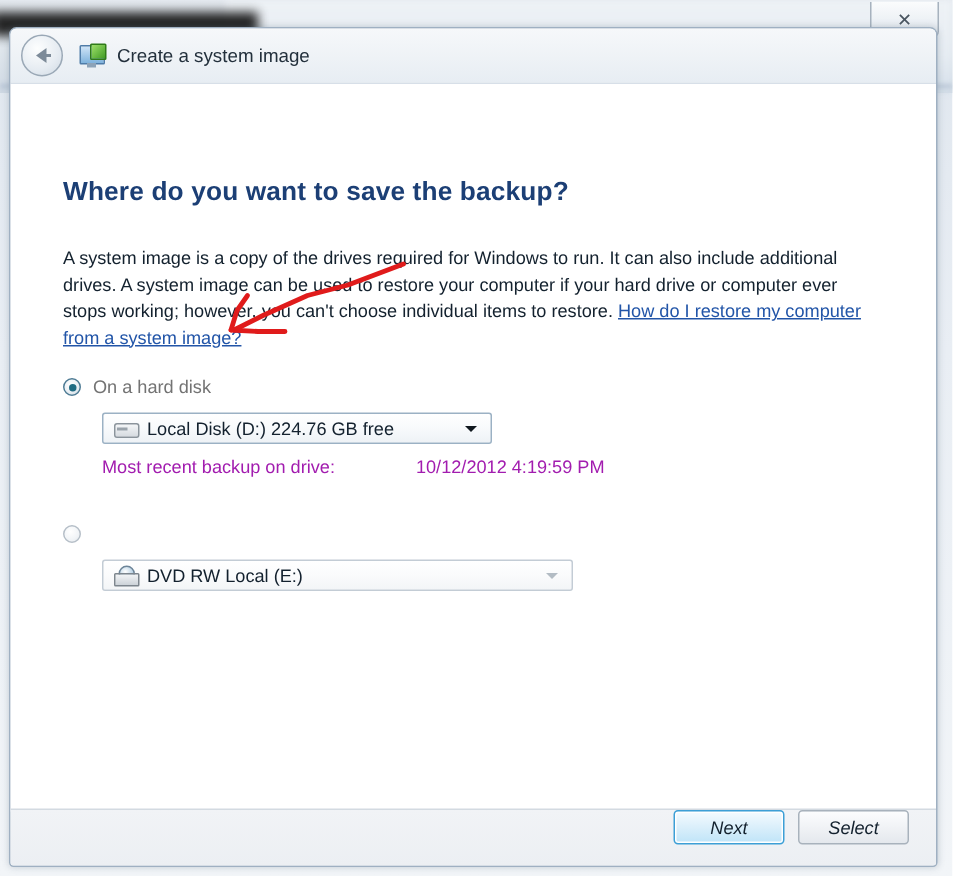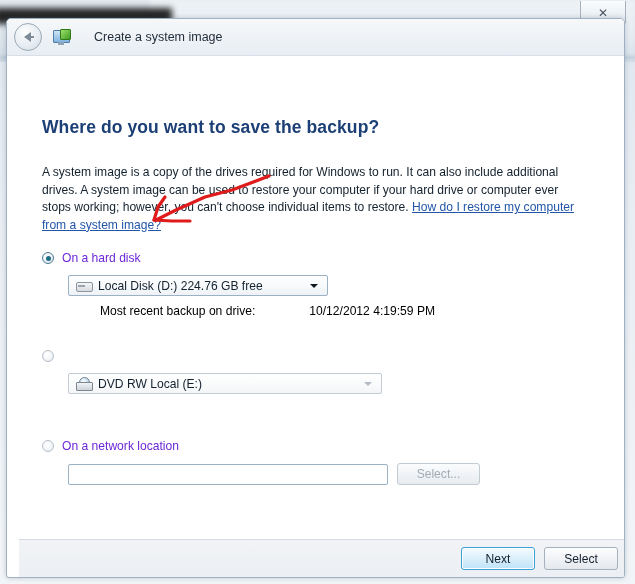--- a/index.html
+++ b/index.html
@@ -137,21 +137,21 @@
   }
   .ti-green {
     position: absolute;
     left: 7px; top: 0px;
     width: 9px; height: 9px;
     background: linear-gradient(135deg, #9fe06a 0%, #3f9b23 100%);
     border: 1px solid #2f7a18;
     border-radius: 1px;
   }
   .title-text {
-    margin-left: 24px;
+    margin-left: 8px;
     font-size: 12.5px;
     color: #23303c;
   }
 
   
   .content {
     position: relative;
     height: 485px;
     background: #ffffff;
     padding: 0;
@@ -211,21 +211,21 @@
     border-radius: 50%;
     background: #1f6b82;
   }
   .radio.off {
     border: 1px solid #b6bfc8;
     background: radial-gradient(circle at 40% 35%, #ffffff 0%, #f1f4f7 60%, #e2e7ec 100%);
   }
   .opt-label {
     margin-left: 8px;
     font-size: 12.1px;
-    color: #6d28d9;
+    color: #737373;
   }
 
   
   .combo {
     position: absolute;
     height: 21px;
     box-sizing: border-box;
     border: 1px solid #9bb1c4;
     border-radius: 2px;
     background: linear-gradient(180deg, #ffffff 0%, #f8fafc 48%, #eef2f6 100%);
@@ -275,23 +275,22 @@
     border-left: 4px solid transparent;
     border-right: 4px solid transparent;
     border-top: 4px solid #10181f;
   }
   .combo-arrow.dim { border-top-color: #b3bcc4; }
 
   .sub-note {
     position: absolute;
     left: 26px; top: 55px;
     font-size: 12.1px;
-    color: #000000;
+    color: #a21caf;
     white-space: nowrap;
-    margin-left: 32px;
   }
   .sub-note .val { display: inline-block; margin-left: 54px; }
 
   
   .net-row { position: absolute; left: 26px; top: 26px; display: flex; align-items: center; }
   .net-input {
     width: 320px; height: 21px;
     box-sizing: border-box;
     border: 1px solid #9bb1c4;
     border-radius: 2px;
@@ -313,27 +312,28 @@
     font-size: 12.1px;
     color: #a3abb4;
     display: flex;
     align-items: center;
     justify-content: center;
   }
 
   
   .footer {
     position: absolute;
-    left: 12px; bottom: 0;
+    left: 0; bottom: 0;
     width: 100%; height: 37px;
     background: linear-gradient(180deg, #f1f3f6 0%, #eceff3 100%);
     border-top: 1px solid #d3dae1;
     display: flex;
-    align-items: center;
+    align-items: flex-start;
     justify-content: flex-end;
+    font-style: italic;
   }
   .btn {
     box-sizing: border-box;
     width: 74px; height: 23px;
     font-family: "Liberation Sans", sans-serif;
     font-size: 12.1px;
     color: #13212e;
     border-radius: 3px;
     display: flex;
     align-items: center;
@@ -422,30 +422,20 @@
         <div class="combo dvd">
           <div class="combo-icon">
             <div class="dvd-disc"></div>
             <div class="dvd-body"></div>
           </div>
           <div class="combo-text">DVD RW Local (E:)</div>
           <div class="combo-arrow dim"></div>
         </div>
       </div>
 
-      <div class="option opt-net">
-        <div class="opt-row">
-          <div class="radio off"></div>
-          <div class="opt-label">On a network location</div>
-        </div>
-        <div class="net-row">
-          <input class="net-input" type="text" placeholder="" style="">
-          <div class="select-btn">Select...</div>
-        </div>
-      </div>
 
     </div>
 
     <div class="footer">
       <div class="btn btn-next">Next</div>
       <div class="btn btn-cancel">Select</div>
     </div>
 
   </div>
 

